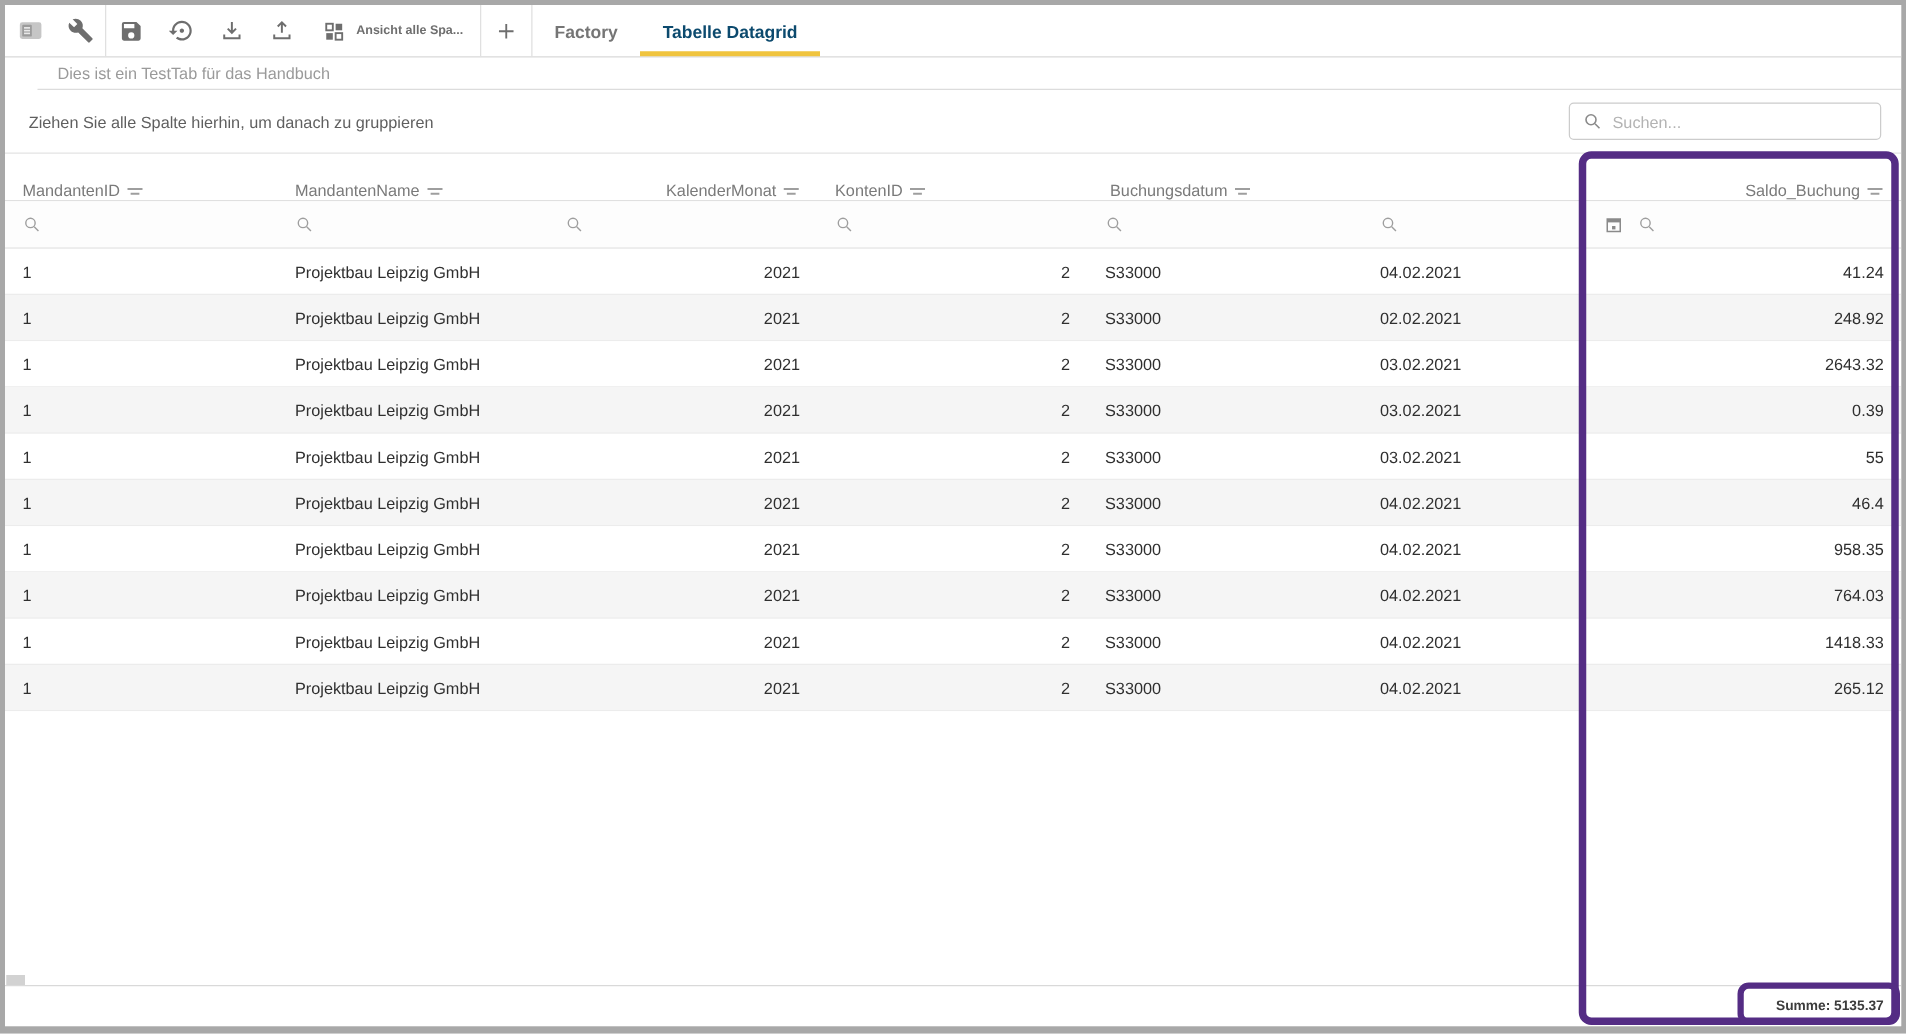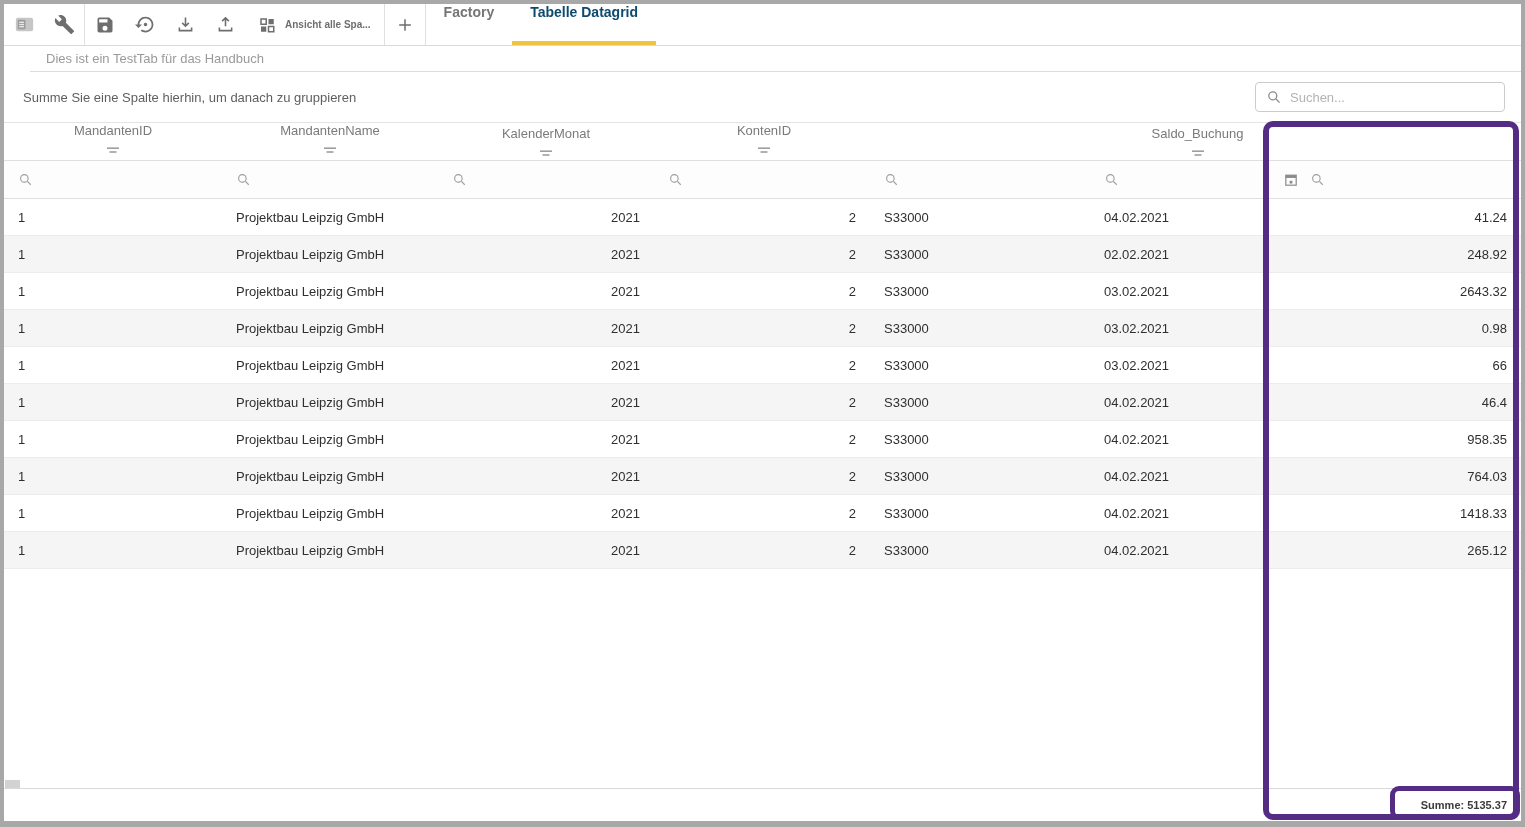--- a/index.html
+++ b/index.html
@@ -12,21 +12,21 @@
     background: #fff; position: relative;
     display: flex; flex-direction: column; overflow: hidden;
   }
 
   
   .toolbar { height: 42px; flex: 0 0 auto; display: flex; align-items: stretch; border-bottom: 1px solid #d9d9d9; background: #fff; }
   .tb-btn { width: 40px; display: flex; align-items: center; justify-content: center; cursor: pointer; }
   .tb-sep { width: 1px; background: #e0e0e0; }
   .view-all { display: flex; align-items: center; gap: 9px; padding: 0 13px; color: #6e6e6e; font-size: 10px; font-weight: 600; cursor: pointer; }
   .tabs { display: flex; }
-  .tab { padding: 0 18px; display: flex; align-items: flex-start; color: #757575; font-size: 14px; font-weight: 600; position: relative; cursor: pointer; }
+  .tab { padding: 0 18px; display: flex; align-items: center; color: #757575; font-size: 14px; font-weight: 600; position: relative; cursor: pointer; }
   .tab.active { color: #0c4a6e; }
   .tab.active::after { content: ""; position: absolute; left: 0; right: 0; bottom: 0; height: 4px; background: var(--gold, #f0c43e); }
 
   
   .infobar { height: 26px; flex: 0 0 auto; border-bottom: 1px solid #dcdcdc; display: flex; align-items: center; padding: 0 16px; color: #9a9a9a; font-size: 13px; margin-left: 26px; }
   .grouppanel { height: 51px; flex: 0 0 auto; border-bottom: 1px solid #e4e4e4; display: flex; align-items: center; justify-content: space-between; padding: 0 16px 0 19px; }
   .group-text { color: #5f5f5f; font-size: 13px; }
   .searchbox { width: 250px; height: 30px; border: 1px solid #cccccc; border-radius: 4px; display: flex; align-items: center; padding: 0 10px; gap: 8px; background: #fff; }
   .searchbox input { border: none; outline: none; flex: 1; font-size: 13px; color: #8b5cf6; background: transparent; font-family: inherit; min-width: 0; }
   .searchbox input::placeholder { color: #b3b3b3; }
@@ -34,21 +34,21 @@
   
   .c0 { width: 218px; flex: 0 0 auto; }
   .c1 { width: 216px; flex: 0 0 auto; }
   .c2 { width: 216px; flex: 0 0 auto; }
   .c3 { width: 216px; flex: 0 0 auto; }
   .c4 { width: 220px; flex: 0 0 auto; }
   .c5 { width: 179px; flex: 0 0 auto; }
   .c6 { flex: 1 1 auto; }
 
   .gridheader { height: 38px; flex: 0 0 auto; display: flex; border-bottom: 1px solid #e0e0e0; }
-  .hcell { display: flex; align-items: center; gap: 5px; padding: 0 14px; color: #7a7a7a; font-size: 13px; cursor: pointer; flex-direction: column; }
+  .hcell { display: flex; align-items: flex-end; gap: 5px; padding: 0 14px; color: #7a7a7a; font-size: 13px; cursor: pointer; }
   .hcell.ar { justify-content: flex-end; }
 
   .filterrow { height: 38px; flex: 0 0 auto; display: flex; border-bottom: 1px solid #e0e0e0; background: #fdfdfd; }
   .fcell { display: flex; align-items: center; gap: 11px; padding: 0 14px; cursor: text; }
 
   .gridbody { flex: 0 0 auto; }
   .row { height: 37px; display: flex; border-bottom: 1px solid #ececec; font-size: 13px; color: #2f2f2f; background: #fff; cursor: pointer; }
   .row.alt { background: #f5f5f5; }
   .cell { padding: 0 14px; display: flex; align-items: center; }
   .ar { justify-content: flex-end; text-align: right; }
@@ -147,21 +147,21 @@
         <span>Tabelle Datagrid</span>
       </div>
     </div>
   </div>
 
   <div class="infobar">
     <span>Dies ist ein TestTab für das Handbuch</span>
   </div>
 
   <div class="grouppanel">
-    <span class="group-text">Summe Sie eine Spalte hierhin, um danach zu gruppieren</span>
+    <span class="group-text">Ziehen Sie alle Spalte hierhin, um danach zu gruppieren</span>
     <div class="searchbox">
       <span>
         <svg width="16" height="16" viewBox="0 0 20 20" fill="none" stroke="#8a8a8a" stroke-width="1.6">
           <circle cx="8.5" cy="8.5" r="5"></circle>
             <path d="M12.5 12.5L17 17"></path>
         </svg>
       </span>
       <input type="text" value="" placeholder="Suchen..." style="">
     </div>
   </div>
@@ -189,20 +189,29 @@
       <span>KalenderMonat</span>
       <span>
           <svg width="14" height="14" viewBox="0 0 14 14" fill="#9e9e9e">
             <rect x="1" y="4.4" width="12" height="1.6"></rect>
             <rect x="3.5" y="8.2" width="7" height="1.6"></rect>
           </svg>
         </span>
     </div>
     <div class="hcell c4">
       <span>KontenID</span>
+      <span>
+          <svg width="14" height="14" viewBox="0 0 14 14" fill="#9e9e9e">
+            <rect x="1" y="4.4" width="12" height="1.6"></rect>
+            <rect x="3.5" y="8.2" width="7" height="1.6"></rect>
+          </svg>
+        </span>
+    </div>
+    <div class="hcell c5">
+      <span>Buchungsdatum</span>
       <span>
           <svg width="14" height="14" viewBox="0 0 14 14" fill="#9e9e9e">
             <rect x="1" y="4.4" width="12" height="1.6"></rect>
             <rect x="3.5" y="8.2" width="7" height="1.6"></rect>
           </svg>
         </span>
     </div>
     <div class="hcell c6 ar">
       <span>Saldo_Buchung</span>
       <span>
@@ -308,30 +317,30 @@
       <div class="cell c5">03.02.2021</div>
       <div class="cell c6 ar">2643.32</div>
     </div>
       <div class="row alt">
       <div class="cell c0">1</div>
       <div class="cell c1">Projektbau Leipzig GmbH</div>
       <div class="cell c2 ar">2021</div>
       <div class="cell c3 ar">2</div>
       <div class="cell c4">S33000</div>
       <div class="cell c5">03.02.2021</div>
-      <div class="cell c6 ar">0.98</div>
+      <div class="cell c6 ar">0.39</div>
     </div>
       <div class="row">
       <div class="cell c0">1</div>
       <div class="cell c1">Projektbau Leipzig GmbH</div>
       <div class="cell c2 ar">2021</div>
       <div class="cell c3 ar">2</div>
       <div class="cell c4">S33000</div>
       <div class="cell c5">03.02.2021</div>
-      <div class="cell c6 ar">66</div>
+      <div class="cell c6 ar">55</div>
     </div>
       <div class="row alt">
       <div class="cell c0">1</div>
       <div class="cell c1">Projektbau Leipzig GmbH</div>
       <div class="cell c2 ar">2021</div>
       <div class="cell c3 ar">2</div>
       <div class="cell c4">S33000</div>
       <div class="cell c5">04.02.2021</div>
       <div class="cell c6 ar">46.4</div>
     </div>

